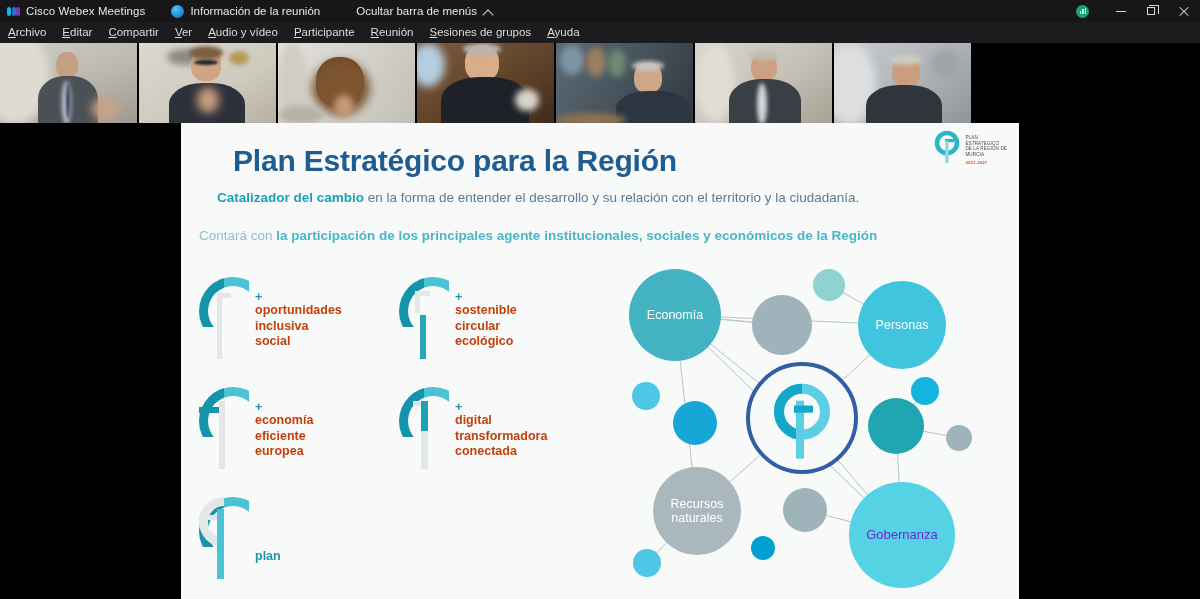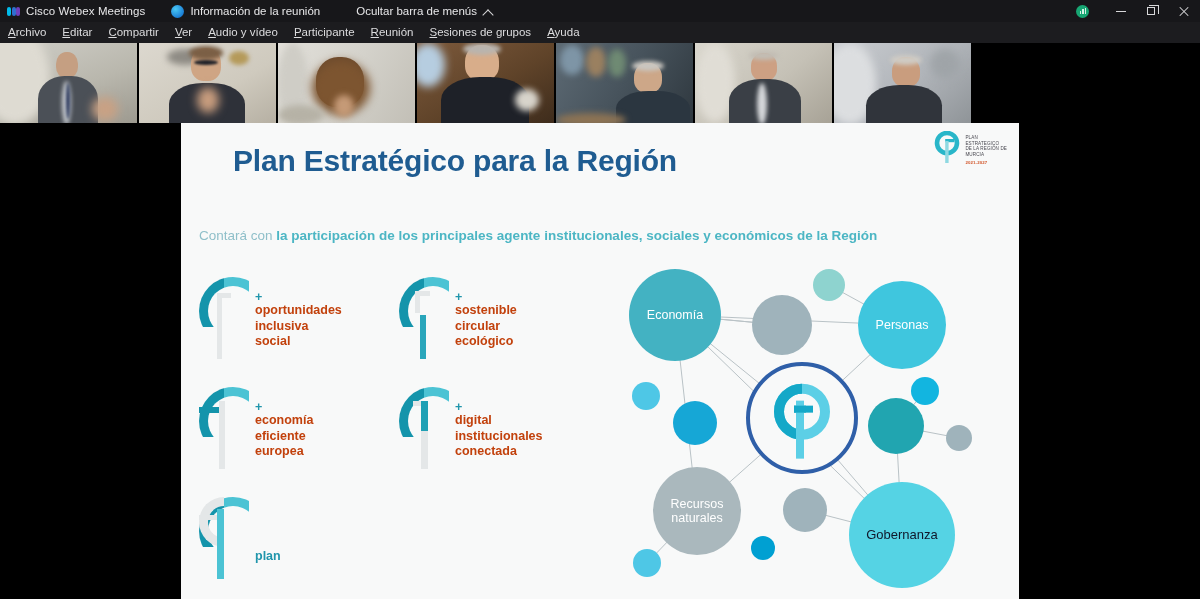--- a/index.html
+++ b/index.html
@@ -347,20 +347,23 @@
       <div class="blob" style="left:96px;top:6px;width:30px;height:30px;background:#9fa4a8;filter:blur(4px);"></div>
     </div>
   </div>
 </div>
 
 <div class="stage">
   <div class="slide">
 
     <div class="slide-title">Plan Estratégico para la Región</div>
 
+    <div class="sub1">
+      <b>Catalizador del cambio</b><span> en la forma de entender el desarrollo y su relación con el territorio y la ciudadanía.</span>
+    </div>
 
     <div class="sub2">
       <span>Contará con </span><b>la participación de los principales agente institucionales, sociales y económicos de la Región</b>
     </div>
 
     <div class="slide-logo">
       <svg width="26" height="34" viewBox="0 0 26 34">
         <circle cx="13" cy="12" r="10" fill="none" stroke="#29b6c9" stroke-width="4.6"></circle>
         <rect x="11.2" y="8" width="9" height="3.2" fill="#29b6c9"></rect>
         <rect x="11.2" y="10" width="3.4" height="22" fill="#8fd9e2"></rect>
@@ -440,21 +443,21 @@
                 <div class="ring-l"></div>
                 <div class="ring-r"></div>
               </div>
             <div class="grayglyph" style="left:20px;top:16px;width:12px;height:5px;"></div>
             <div class="tealglyph" style="left:28px;top:16px;width:7px;height:30px;background:#1fa0b5;"></div>
             <div class="grayglyph" style="left:28px;top:46px;width:7px;height:38px;"></div>
           </div>
           <div class="ftext">
             <div class="fplus">+</div>
             <div class="flines">digital</div>
-            <div class="flines">institucionales</div>
+            <div class="flines">transformadora</div>
             <div class="flines">conectada</div>
           </div>
         </div>
       </div>
 
       <div class="frow last">
 
         <div class="fitem">
           <div class="fmark">
             <div class="ring">
@@ -493,21 +496,21 @@
           <line x1="185" y1="62" x2="78" y2="52" stroke="#b9c2c6" stroke-width="1"></line>
         </svg>
       <div id="netnodes">
           <div class="node" style="left: 32px; top: 6px; width: 92px; height: 92px; background: rgb(67, 178, 194);">
             <span style="color: rgb(255, 255, 255); font-size: 12.5px; white-space: pre-line;">Economía</span>
           </div>
           <div class="node" style="left: 261px; top: 18px; width: 88px; height: 88px; background: rgb(63, 198, 222);">
             <span style="color: rgb(255, 255, 255); font-size: 12.5px; white-space: pre-line;">Personas</span>
           </div>
           <div class="node" style="left: 252px; top: 219px; width: 106px; height: 106px; background: rgb(85, 211, 228);">
-            <span style="color: #0f172a; font-size: 13px; white-space: pre-line;">Gobernanza</span>
+            <span style="color: #6d28d9; font-size: 13px; white-space: pre-line;">Gobernanza</span>
           </div>
           <div class="node" style="left: 56px; top: 204px; width: 88px; height: 88px; background: rgb(170, 184, 189);">
             <span style="color: rgb(255, 255, 255); font-size: 12.5px; white-space: pre-line;">Recursos
 naturales</span>
           </div>
           <div class="node" style="left: 155px; top: 32px; width: 60px; height: 60px; background: rgb(159, 179, 187);"></div>
           <div class="node" style="left: 216px; top: 6px; width: 32px; height: 32px; background: rgb(142, 211, 207);"></div>
           <div class="node" style="left: 35px; top: 119px; width: 28px; height: 28px; background: rgb(78, 199, 230);"></div>
           <div class="node" style="left: 76px; top: 138px; width: 44px; height: 44px; background: rgb(22, 167, 214);"></div>
           <div class="node" style="left: 271px; top: 135px; width: 56px; height: 56px; background: rgb(33, 165, 176);"></div>

